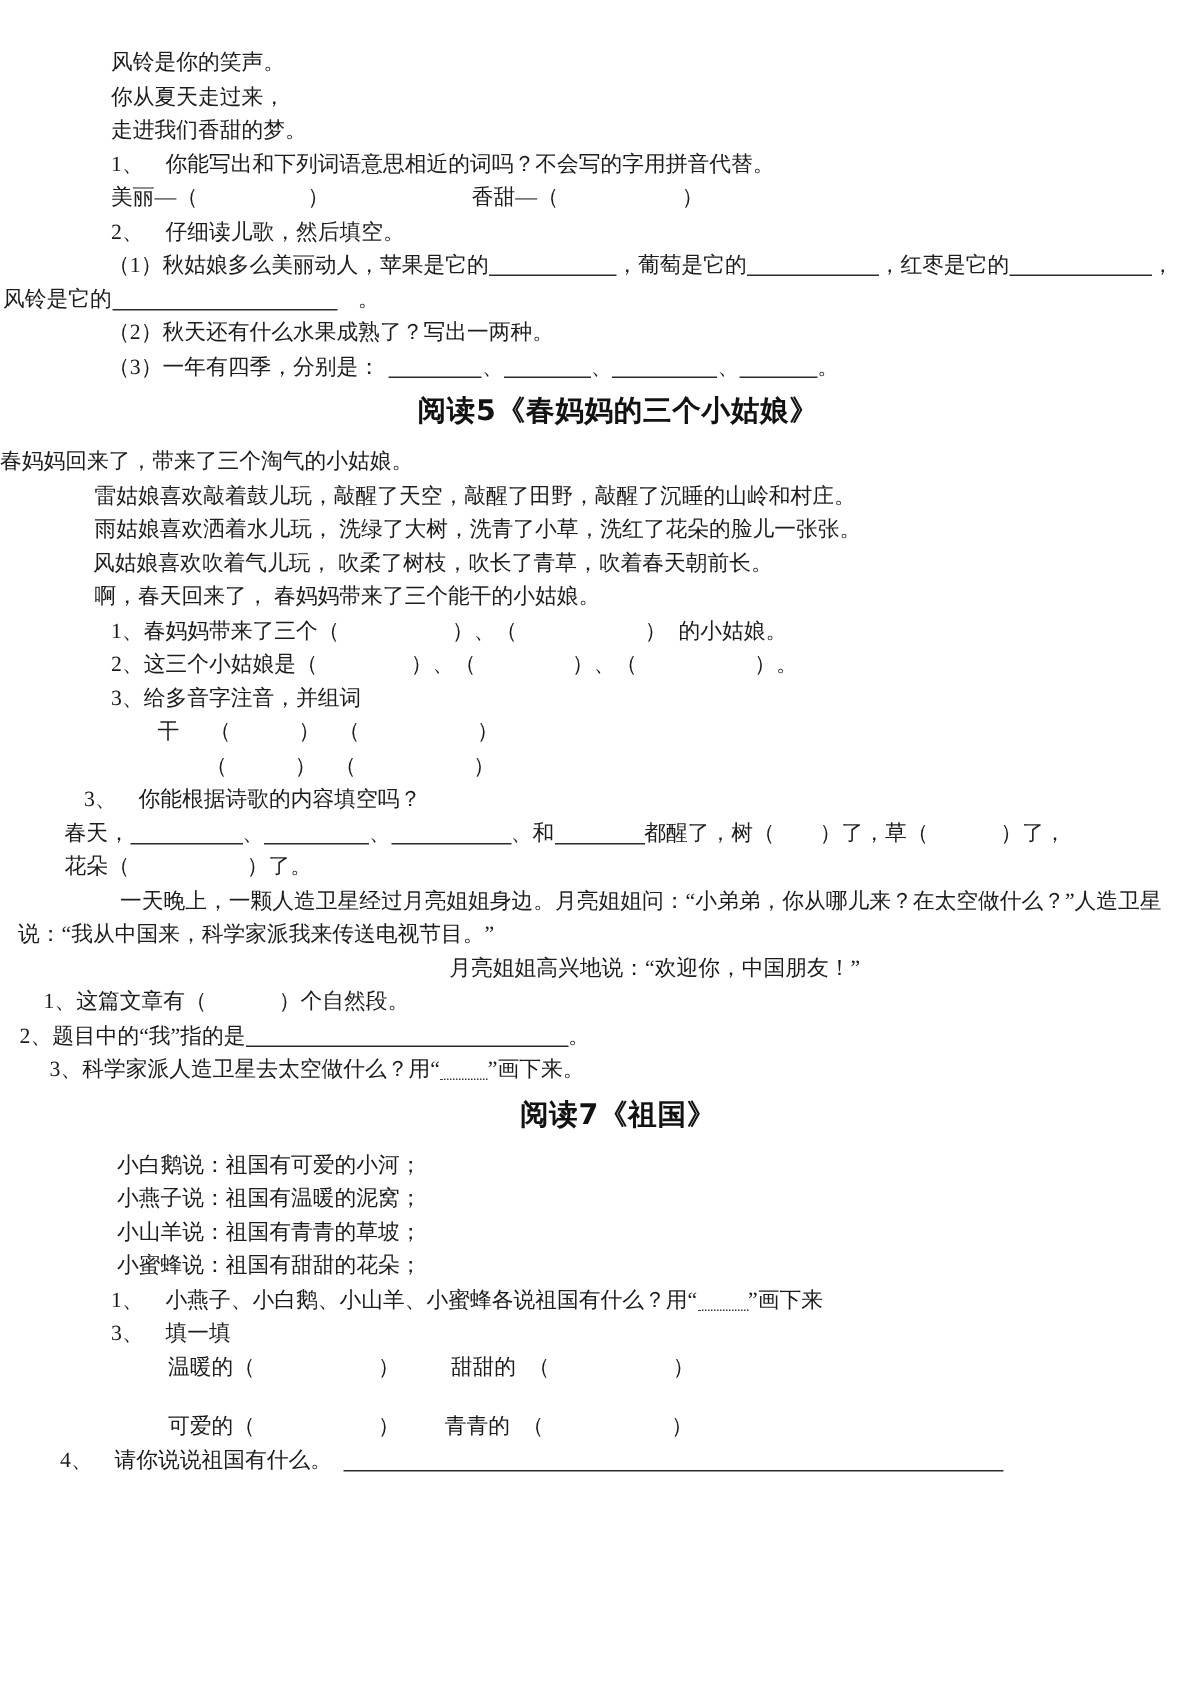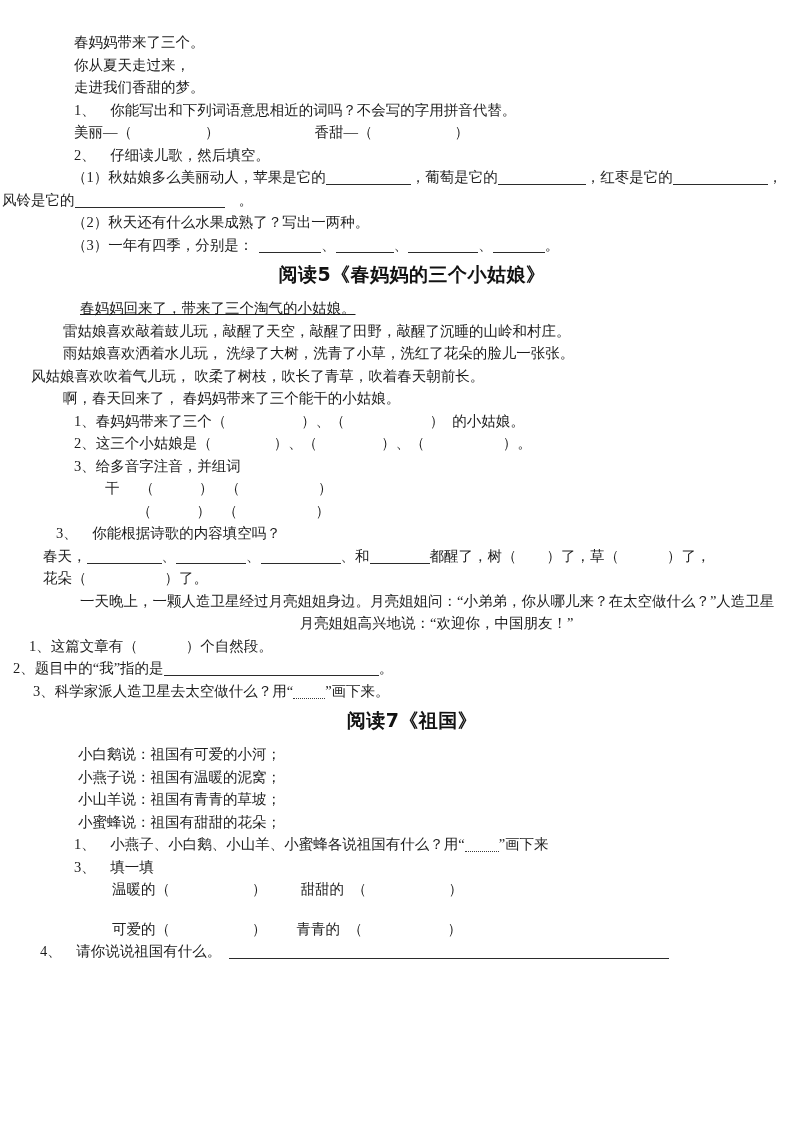--- a/index.html
+++ b/index.html
@@ -42,49 +42,50 @@
     letter-spacing: 0.5px;
     text-align: center;
   }
 </style>
 </head>
 <body>
 
 <div class="page">
   <div id="doc">
       <section>
-        <div class="line" style="margin-left: 74px;"><span class="seg-text">春妈妈带来了三个。</span></div>
+        <div class="line" style="margin-left: 74px;"><span class="seg-text">风铃是你的笑声。</span></div>
         <div class="line" style="margin-left: 74px;"><span class="seg-text">你从夏天走过来，</span></div>
         <div class="line" style="margin-left: 74px;"><span class="seg-text">走进我们香甜的梦。</span></div>
         <div class="line" style="margin-left: 74px; font-family: Liberation Serif, serif;"><span class="seg-text">1、　你能写出和下列词语意思相近的词吗？不会写的字用拼音代替。</span></div>
         <div class="line" style="margin-left: 74px;"><span class="seg-text">美丽—（</span><span class="seg-space" style="width: 73px;"></span><span class="seg-text">）</span><span class="seg-space" style="width: 95px;"></span><span class="seg-text">香甜—（</span><span class="seg-space" style="width: 82px;"></span><span class="seg-text">）</span></div>
         <div class="line" style="margin-left: 74px;"><span class="seg-text">2、　仔细读儿歌，然后填空。</span></div>
         <div class="line" style="margin-left: 72px;"><span class="seg-text">（1）秋姑娘多么美丽动人，苹果是它的</span><span class="seg-blank" style="width: 85px;"></span><span class="seg-text">，葡萄是它的</span><span class="seg-blank" style="width: 88px;"></span><span class="seg-text">，红枣是它的</span><span class="seg-blank" style="width: 95px;"></span><span class="seg-text">，</span></div>
         <div class="line" style="margin-left: 2px;"><span class="seg-text">风铃是它的</span><span class="seg-blank" style="width: 150px;"></span><span class="seg-space" style="width: 14px;"></span><span class="seg-text">。</span></div>
         <div class="line" style="margin-left: 72px;"><span class="seg-text">（2）秋天还有什么水果成熟了？写出一两种。</span></div>
         <div class="line" style="margin-left: 72px;"><span class="seg-text">（3）一年有四季，分别是：</span><span class="seg-space" style="width: 6px;"></span><span class="seg-blank" style="width: 62px;"></span><span class="seg-text">、</span><span class="seg-blank" style="width: 58px;"></span><span class="seg-text">、</span><span class="seg-blank" style="width: 70px;"></span><span class="seg-text">、</span><span class="seg-blank" style="width: 52px;"></span><span class="seg-text">。</span></div>
       </section>
       <section>
         <h2 class="heading">阅读5《春妈妈的三个小姑娘》</h2>
-        <div class="line" style="margin-left: 80px; text-decoration: underline;"><span class="seg-text">春妈妈回来了，带来了三个淘气的小姑娘。</span></div>
+        <div class="line" style=""><span class="seg-text">春妈妈回来了，带来了三个淘气的小姑娘。</span></div>
         <div class="line" style="margin-left: 63px;"><span class="seg-text">雷姑娘喜欢敲着鼓儿玩，敲醒了天空，敲醒了田野，敲醒了沉睡的山岭和村庄。</span></div>
         <div class="line" style="margin-left: 63px;"><span class="seg-text">雨姑娘喜欢洒着水儿玩， 洗绿了大树，洗青了小草，洗红了花朵的脸儿一张张。</span></div>
-        <div class="line" style="margin-left: 31px;"><span class="seg-text">风姑娘喜欢吹着气儿玩， 吹柔了树枝，吹长了青草，吹着春天朝前长。</span></div>
+        <div class="line" style="margin-left: 62px;"><span class="seg-text">风姑娘喜欢吹着气儿玩， 吹柔了树枝，吹长了青草，吹着春天朝前长。</span></div>
         <div class="line" style="margin-left: 63px;"><span class="seg-text">啊，春天回来了， 春妈妈带来了三个能干的小姑娘。</span></div>
         <div class="line" style="margin-left: 74px;"><span class="seg-text">1、春妈妈带来了三个（</span><span class="seg-space" style="width: 75px;"></span><span class="seg-text">）、（</span><span class="seg-space" style="width: 85px;"></span><span class="seg-text">）</span><span class="seg-space" style="width: 8px;"></span><span class="seg-text">的小姑娘。</span></div>
         <div class="line" style="margin-left: 74px;"><span class="seg-text">2、这三个小姑娘是（</span><span class="seg-space" style="width: 62px;"></span><span class="seg-text">）、（</span><span class="seg-space" style="width: 64px;"></span><span class="seg-text">）、（</span><span class="seg-space" style="width: 78px;"></span><span class="seg-text">）。</span></div>
         <div class="line" style="margin-left: 74px;"><span class="seg-text">3、给多音字注音，并组词</span></div>
         <div class="line" style="margin-left: 105px;"><span class="seg-text">干</span><span class="seg-space" style="width: 20px;"></span><span class="seg-text">（</span><span class="seg-space" style="width: 45px;"></span><span class="seg-text">）</span><span class="seg-space" style="width: 12px;"></span><span class="seg-text">（</span><span class="seg-space" style="width: 78px;"></span><span class="seg-text">）</span></div>
         <div class="line" style="margin-left: 137px;"><span class="seg-text">（</span><span class="seg-space" style="width: 45px;"></span><span class="seg-text">）</span><span class="seg-space" style="width: 12px;"></span><span class="seg-text">（</span><span class="seg-space" style="width: 78px;"></span><span class="seg-text">）</span></div>
         <div class="line" style="margin-left: 56px;"><span class="seg-text">3、　你能根据诗歌的内容填空吗？</span></div>
         <div class="line" style="margin-left: 43px;"><span class="seg-text">春天，</span><span class="seg-blank" style="width: 75px;"></span><span class="seg-text">、</span><span class="seg-blank" style="width: 70px;"></span><span class="seg-text">、</span><span class="seg-blank" style="width: 80px;"></span><span class="seg-text">、和</span><span class="seg-blank" style="width: 60px;"></span><span class="seg-text">都醒了，树（</span><span class="seg-space" style="width: 30px;"></span><span class="seg-text">）了，草（</span><span class="seg-space" style="width: 48px;"></span><span class="seg-text">）了，</span></div>
         <div class="line" style="margin-left: 43px;"><span class="seg-text">花朵（</span><span class="seg-space" style="width: 78px;"></span><span class="seg-text">）了。</span></div>
       </section>
       <section>
         <div class="line" style="margin-left: 80px;"><span class="seg-text">一天晚上，一颗人造卫星经过月亮姐姐身边。月亮姐姐问：“小弟弟，你从哪儿来？在太空做什么？”人造卫星</span></div>
+        <div class="line" style="margin-left: 12px;"><span class="seg-text">说：“我从中国来，科学家派我来传送电视节目。”</span></div>
         <div class="line" style="margin-left: 80px; text-align: center;"><span class="seg-text">月亮姐姐高兴地说：“欢迎你，中国朋友！”</span></div>
         <div class="line" style="margin-left: 29px;"><span class="seg-text">1、这篇文章有（</span><span class="seg-space" style="width: 48px;"></span><span class="seg-text">）个自然段。</span></div>
         <div class="line" style="margin-left: 13px;"><span class="seg-text">2、题目中的“我”指的是</span><span class="seg-blank" style="width: 215px;"></span><span class="seg-text">。</span></div>
         <div class="line" style="margin-left: 33px;"><span class="seg-text">3、科学家派人造卫星去太空做什么？用“</span><span class="seg-blank dotted" style="width: 32px;"></span><span class="seg-text">”画下来。</span></div>
       </section>
       <section>
         <h2 class="heading">阅读7《祖国》</h2>
         <div class="line" style="margin-left: 78px;"><span class="seg-text">小白鹅说：祖国有可爱的小河；</span></div>
         <div class="line" style="margin-left: 78px;"><span class="seg-text">小燕子说：祖国有温暖的泥窝；</span></div>
         <div class="line" style="margin-left: 78px;"><span class="seg-text">小山羊说：祖国有青青的草坡；</span></div>

